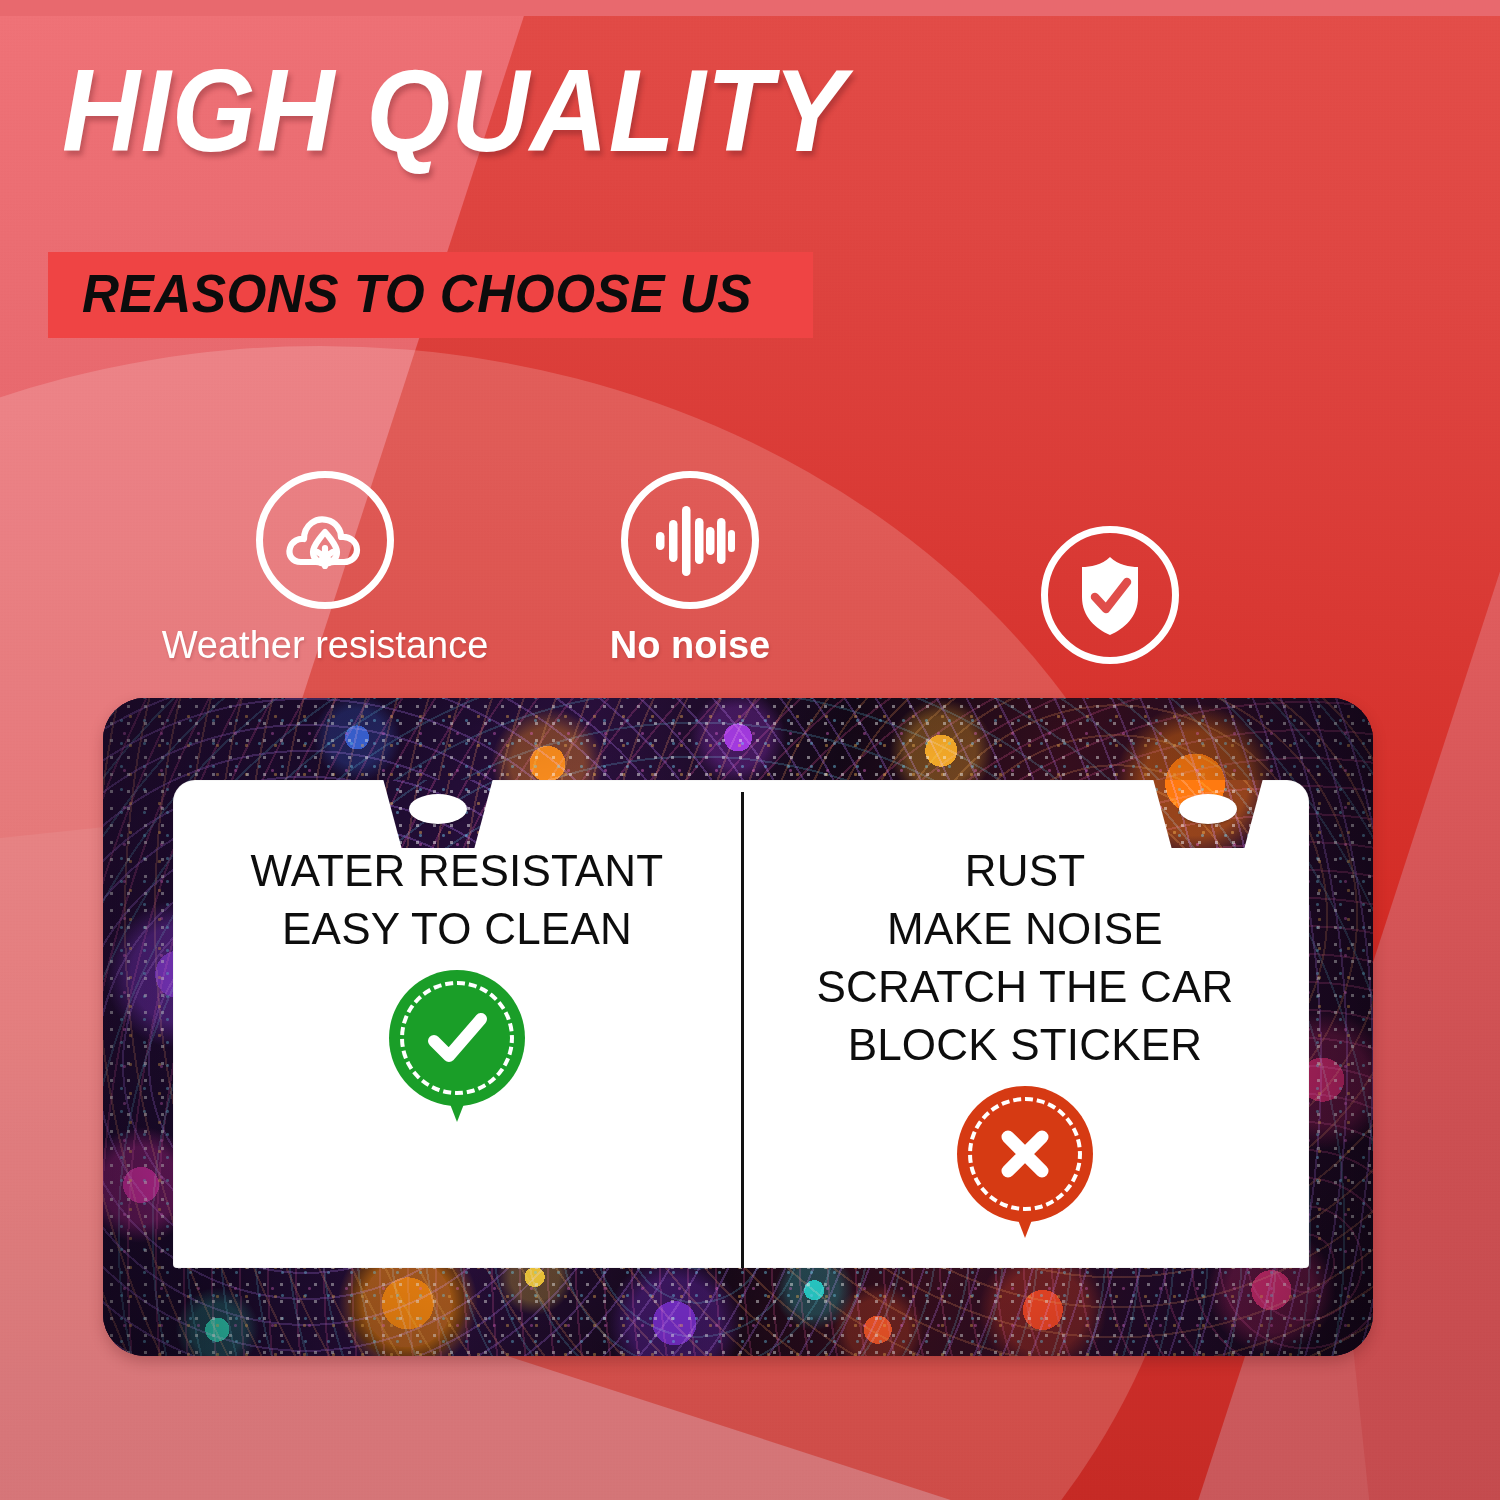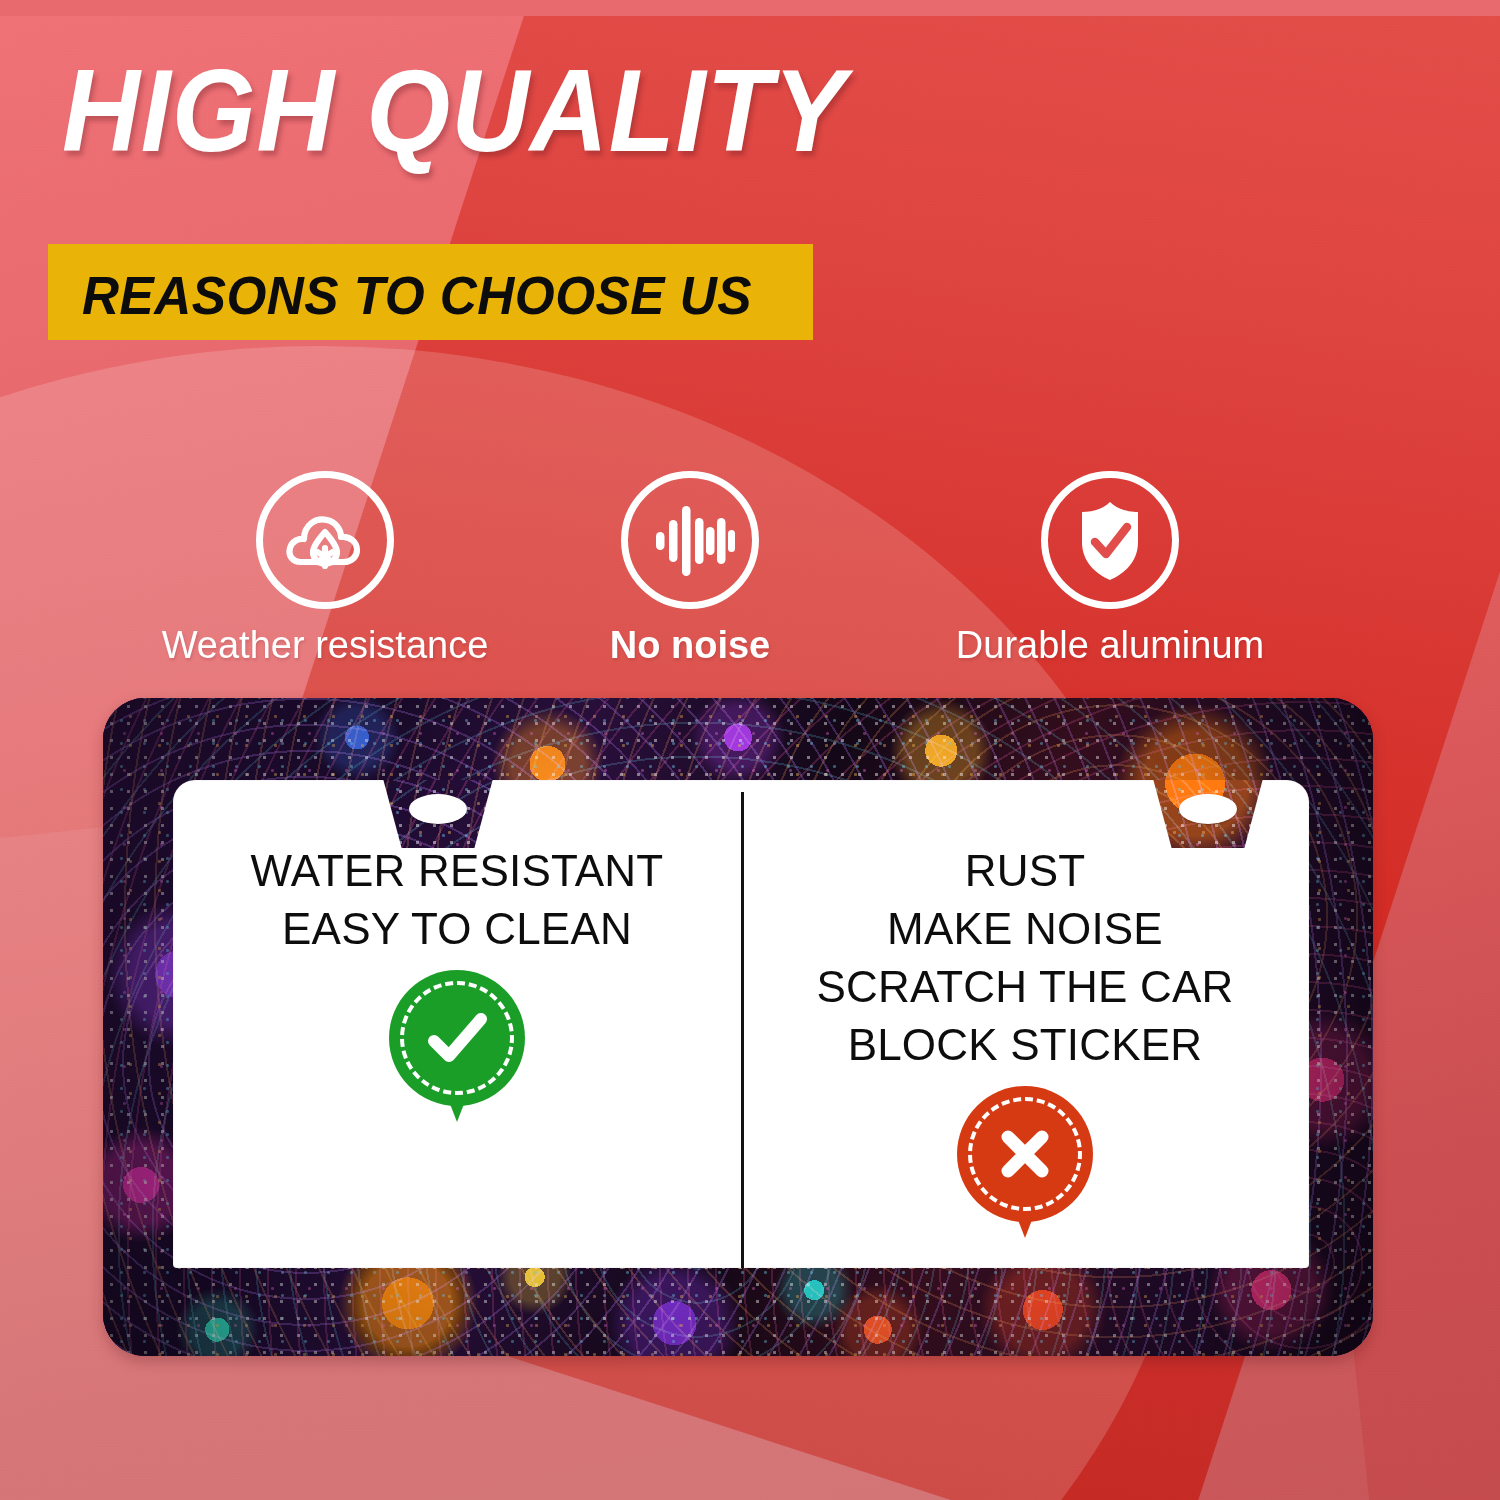--- a/index.html
+++ b/index.html
@@ -69,23 +69,23 @@
     font-style:italic;
     color:#ffffff;
     letter-spacing:1px;
     transform:scaleX(.93);
     transform-origin:left top;
     text-shadow:3px 5px 5px rgba(90,20,25,.30);
     white-space:nowrap;
   }
   .subtitle-box {
     position:absolute;
-    left:48px; top:228px;
-    background:#eab308;
-    padding:24px 26px 18px 34px;
+    left:48px; top:236px;
+    background:#ef4444;
+    padding:14px 26px 18px 34px;
   }
   .subtitle-text {
     font-size:54px;
     line-height:1.0;
     font-weight:700;
     font-style:italic;
     color:#0c0c0c;
     letter-spacing:.5px;
     transform:scaleX(.95);
     transform-origin:left center;
@@ -346,21 +346,20 @@
       <div class="f-label">No noise</div>
     </div>
 
     <div class="feature f3">
       <div class="f-ring">
         <svg width="92" height="92" viewBox="0 0 92 92" aria-hidden="true">
           <path fill="#ffffff" d="M46 8 C38 16 26 18 18 18 L18 48 C18 68 32 80 46 86 C60 80 74 68 74 48 L74 18 C66 18 54 16 46 8 Z"></path>
           <path fill="none" stroke="#e04d4a" stroke-width="8.5" stroke-linecap="round" stroke-linejoin="round" d="M31 48 L42 60 L63 33"></path>
         </svg>
       </div>
-      <div class="f-label">Durable aluminum</div>
     </div>
 
   </div>
 
   <div id="plate">
 
     <div class="art"></div>
     <div class="art-swirl"></div>
     <div class="art-dots"></div>
     <div class="art-shade"></div>

